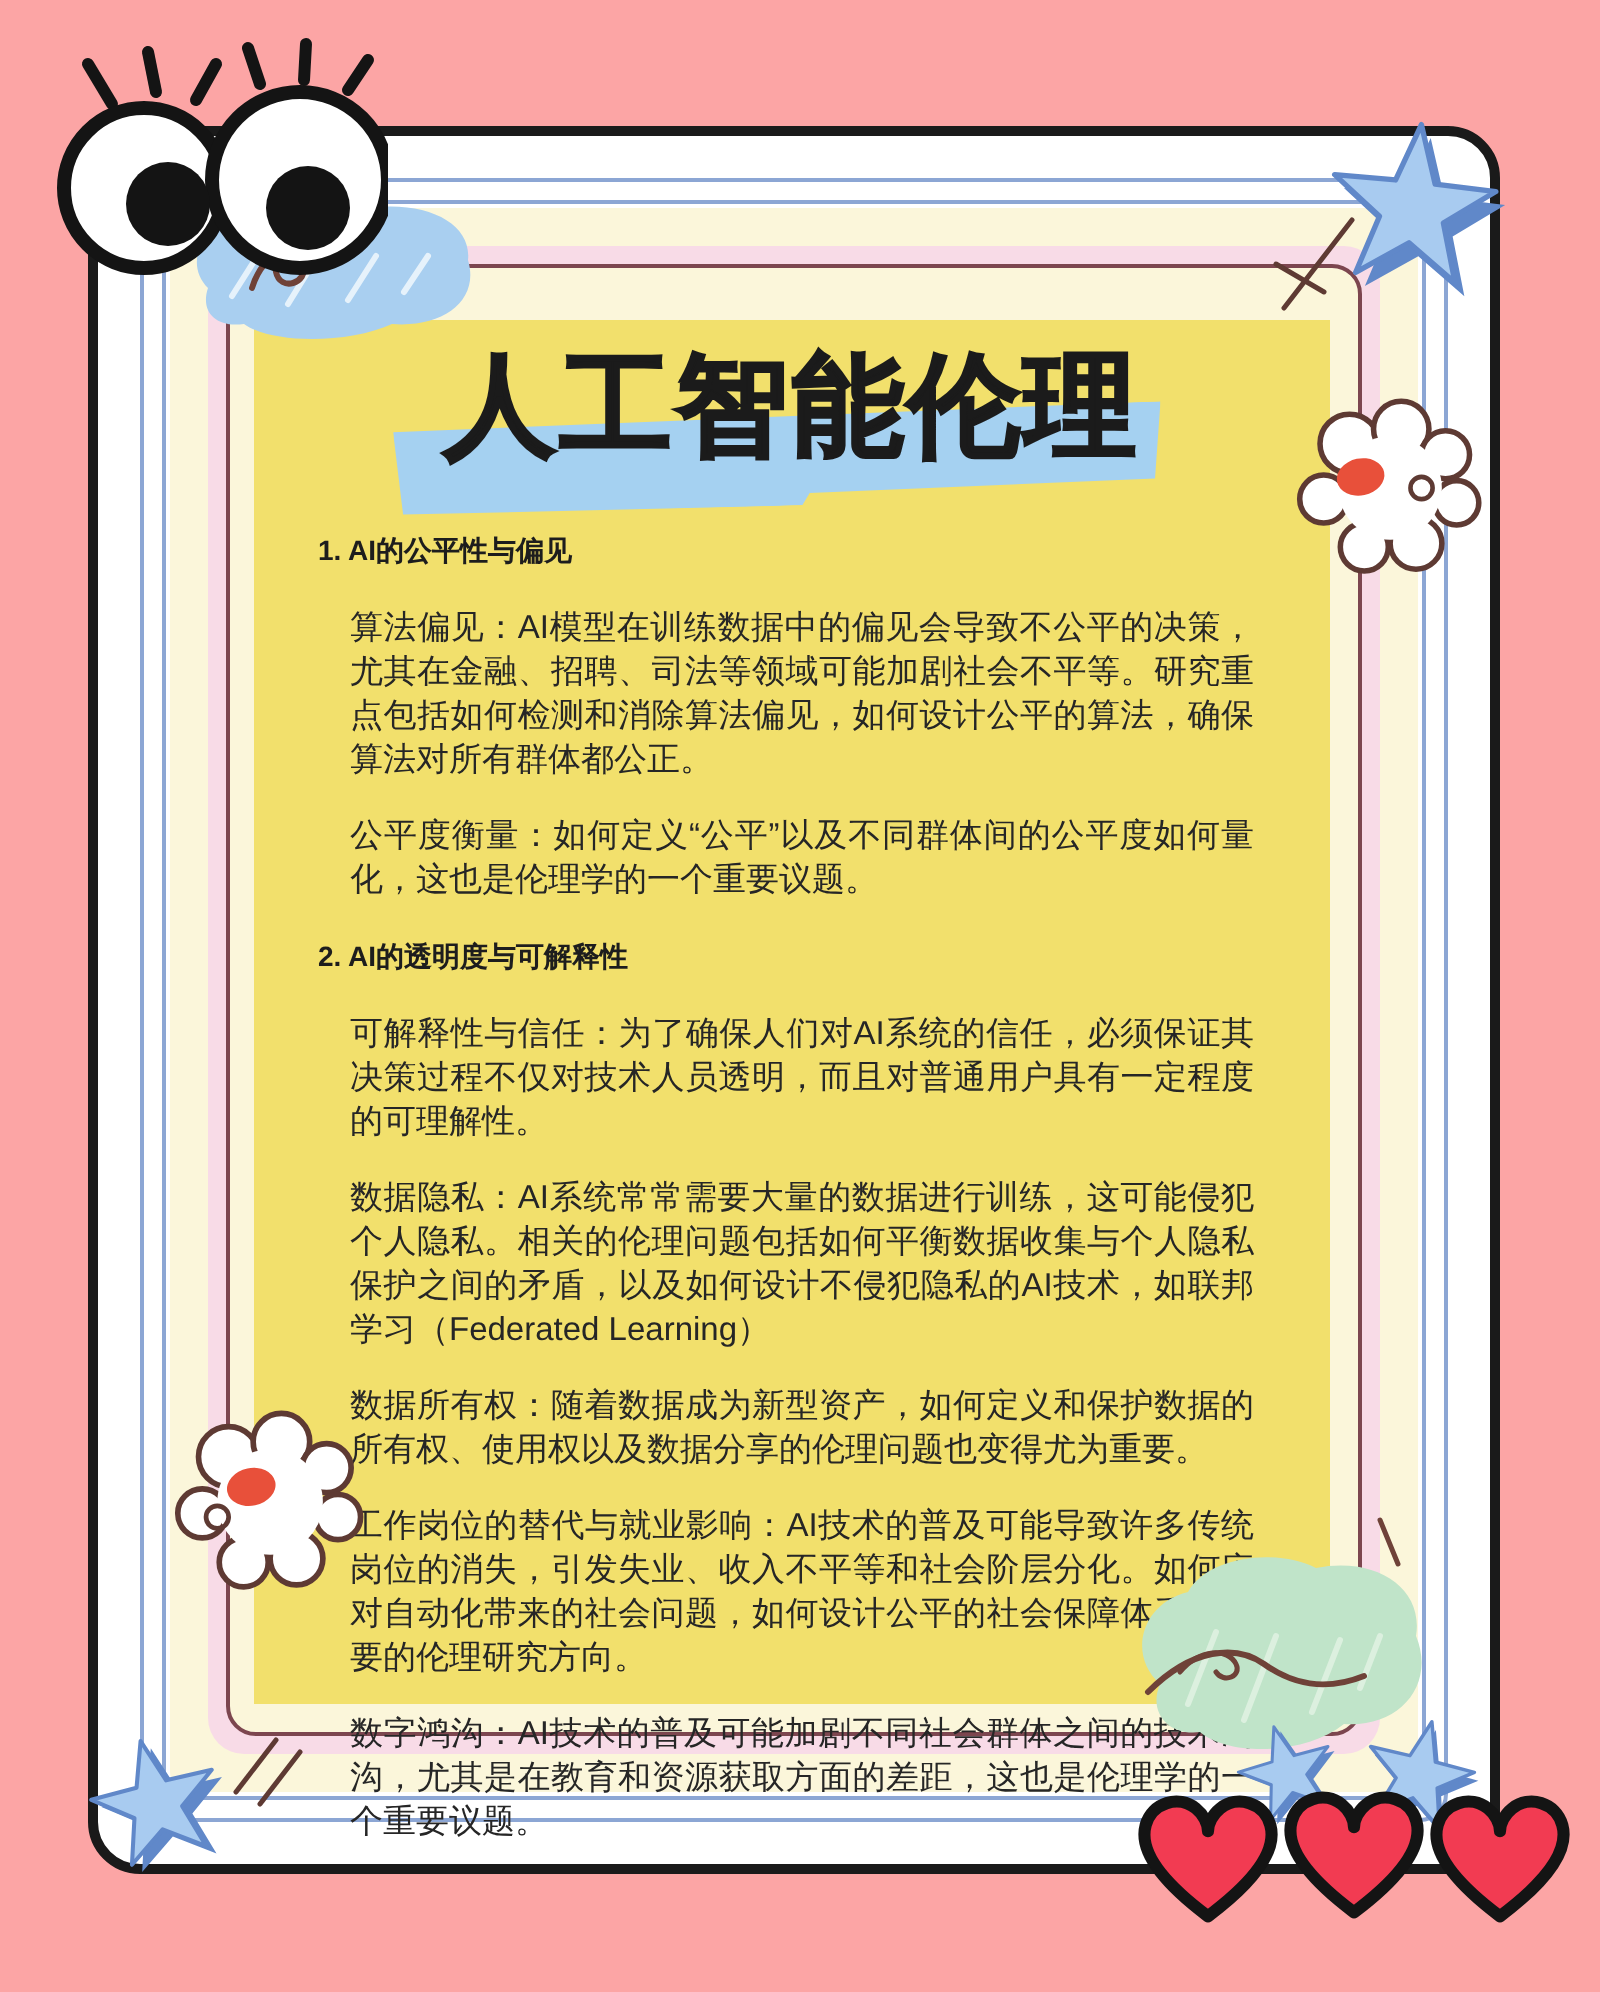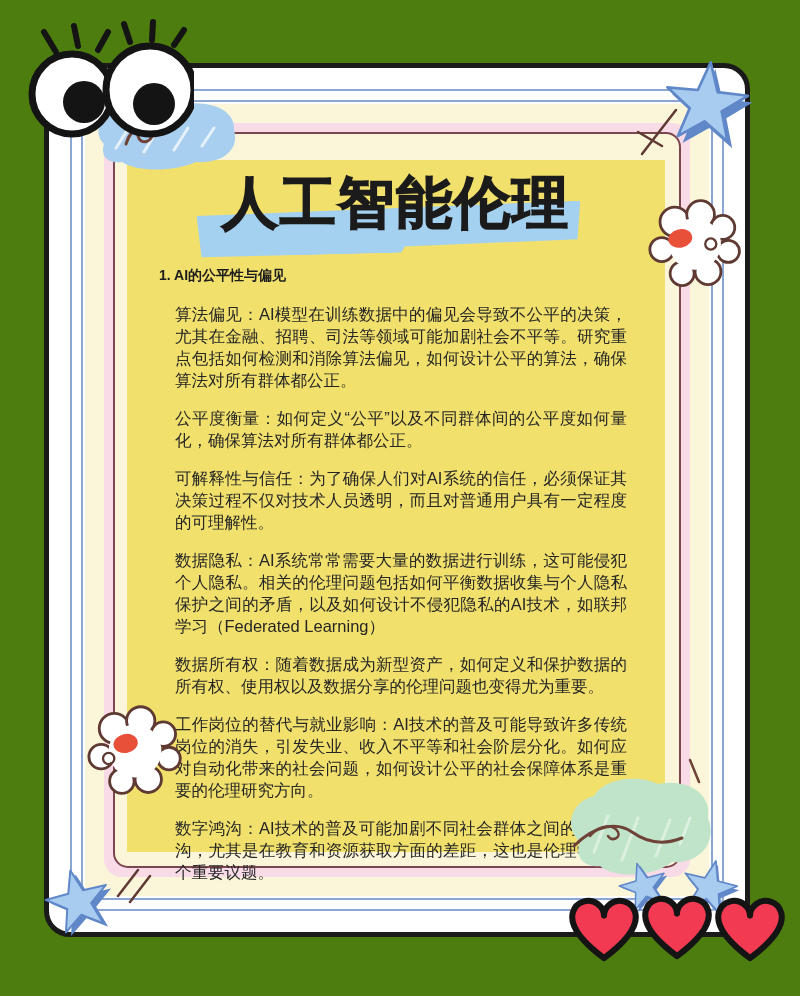--- a/index.html
+++ b/index.html
@@ -1,20 +1,20 @@
 <!DOCTYPE html>
 <html><head>
 <meta charset="utf-8">
 <style>
   html,body{margin:0;padding:0;}
   body{
     width:800px;height:996px;background:#ffffff;
     font-family:"Liberation Sans","DejaVu Sans",sans-serif;
   }
-  .stage{position:relative;width:800px;height:996px;overflow:hidden;background:#4d7c0f;}
+  .stage{position:relative;width:800px;height:996px;overflow:hidden;background:#fca5a5;}
 
   
   .frame{position:absolute;left:44px;top:63px;width:706px;height:874px;
     box-sizing:border-box;border:5px solid #1a1a1a;border-radius:26px;background:#ffffff;}
   .ring{position:absolute;box-sizing:border-box;}
   .ring-b1{inset:21px;border:2.5px solid #8CA6D4;border-radius:14px;}
   .ring-b2{inset:32px;border:2.5px solid #8CA6D4;border-radius:12px;}
   .band-y{position:absolute;inset:36px;background:#FBF6DA;border-radius:10px;}
   .band-p{position:absolute;inset:55px;background:#F8DBE7;border-radius:18px;}
   .band-i{position:absolute;inset:64px;box-sizing:border-box;border:2px solid #7C464F;
@@ -61,23 +61,24 @@
     <div class="card">
       <div class="title-wrap">
         <div class="title-hl"></div>
         <h1 class="title">人工智能伦理</h1>
       </div>
 
       <div class="content">
         <section class="sec">
           <h3>1. AI的公平性与偏见</h3>
           <p>算法偏见：AI模型在训练数据中的偏见会导致不公平的决策，尤其在金融、招聘、司法等领域可能加剧社会不平等。研究重点包括如何检测和消除算法偏见，如何设计公平的算法，确保算法对所有群体都公正。</p>
-          <p>公平度衡量：如何定义“公平”以及不同群体间的公平度如何量化，确保算法对所有群体都公正。</p>
+          <p>公平度衡量：如何定义“公平”以及不同群体间的公平度如何量化，这也是伦理学的一个重要议题。</p>
         </section>
         <section class="sec">
+          <h3>2. AI的透明度与可解释性</h3>
           <p>可解释性与信任：为了确保人们对AI系统的信任，必须保证其决策过程不仅对技术人员透明，而且对普通用户具有一定程度的可理解性。</p>
         </section>
         <section class="sec">
           <p>数据隐私：AI系统常常需要大量的数据进行训练，这可能侵犯个人隐私。相关的伦理问题包括如何平衡数据收集与个人隐私保护之间的矛盾，以及如何设计不侵犯隐私的AI技术，如联邦学习（Federated Learning）</p>
           <p>数据所有权：随着数据成为新型资产，如何定义和保护数据的所有权、使用权以及数据分享的伦理问题也变得尤为重要。</p>
         </section>
         <section class="sec">
           <p>工作岗位的替代与就业影响：AI技术的普及可能导致许多传统岗位的消失，引发失业、收入不平等和社会阶层分化。如何应对自动化带来的社会问题，如何设计公平的社会保障体系是重要的伦理研究方向。</p>
           <p>数字鸿沟：AI技术的普及可能加剧不同社会群体之间的技术鸿沟，尤其是在教育和资源获取方面的差距，这也是伦理学的一个重要议题。</p>
         </section>

